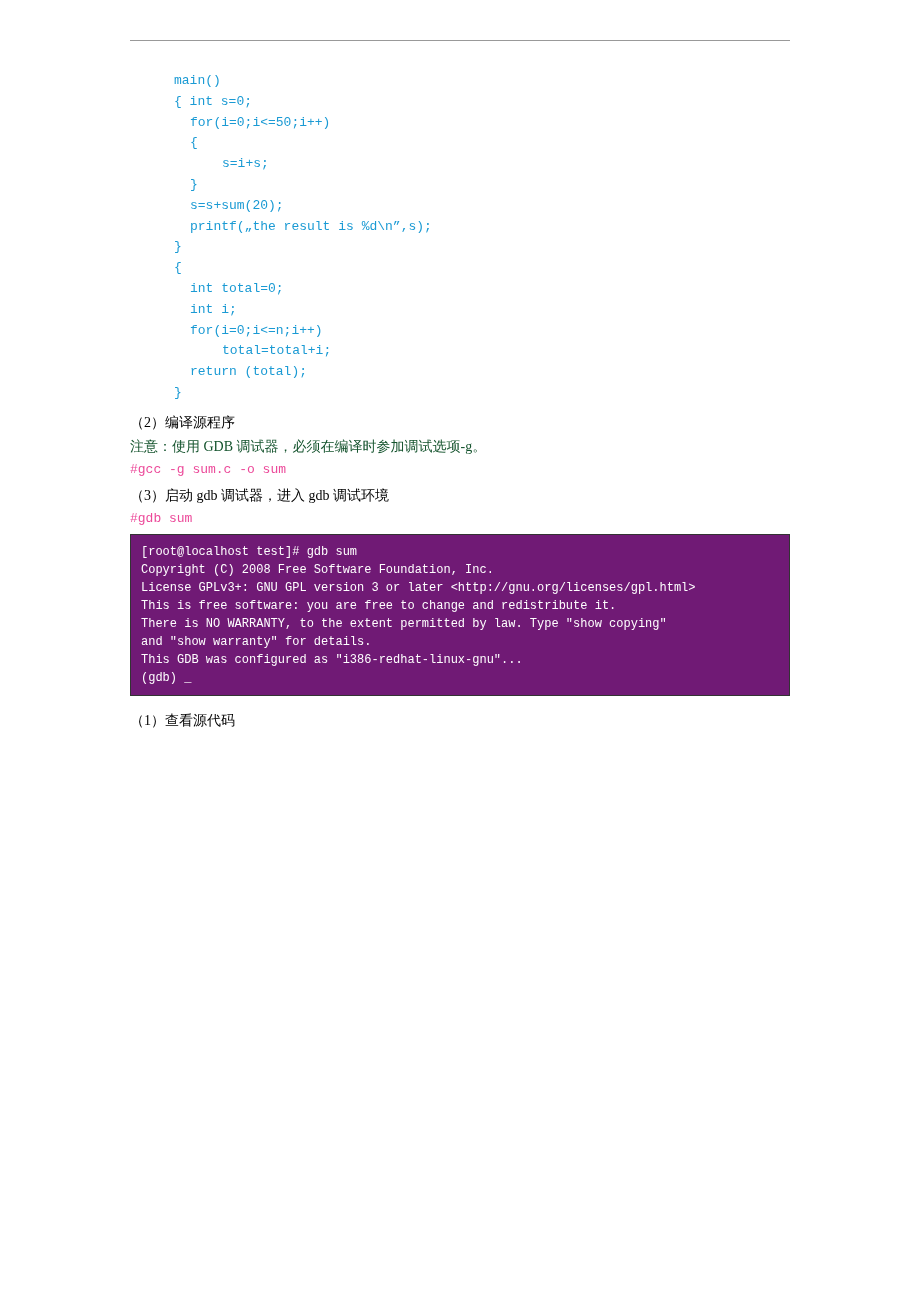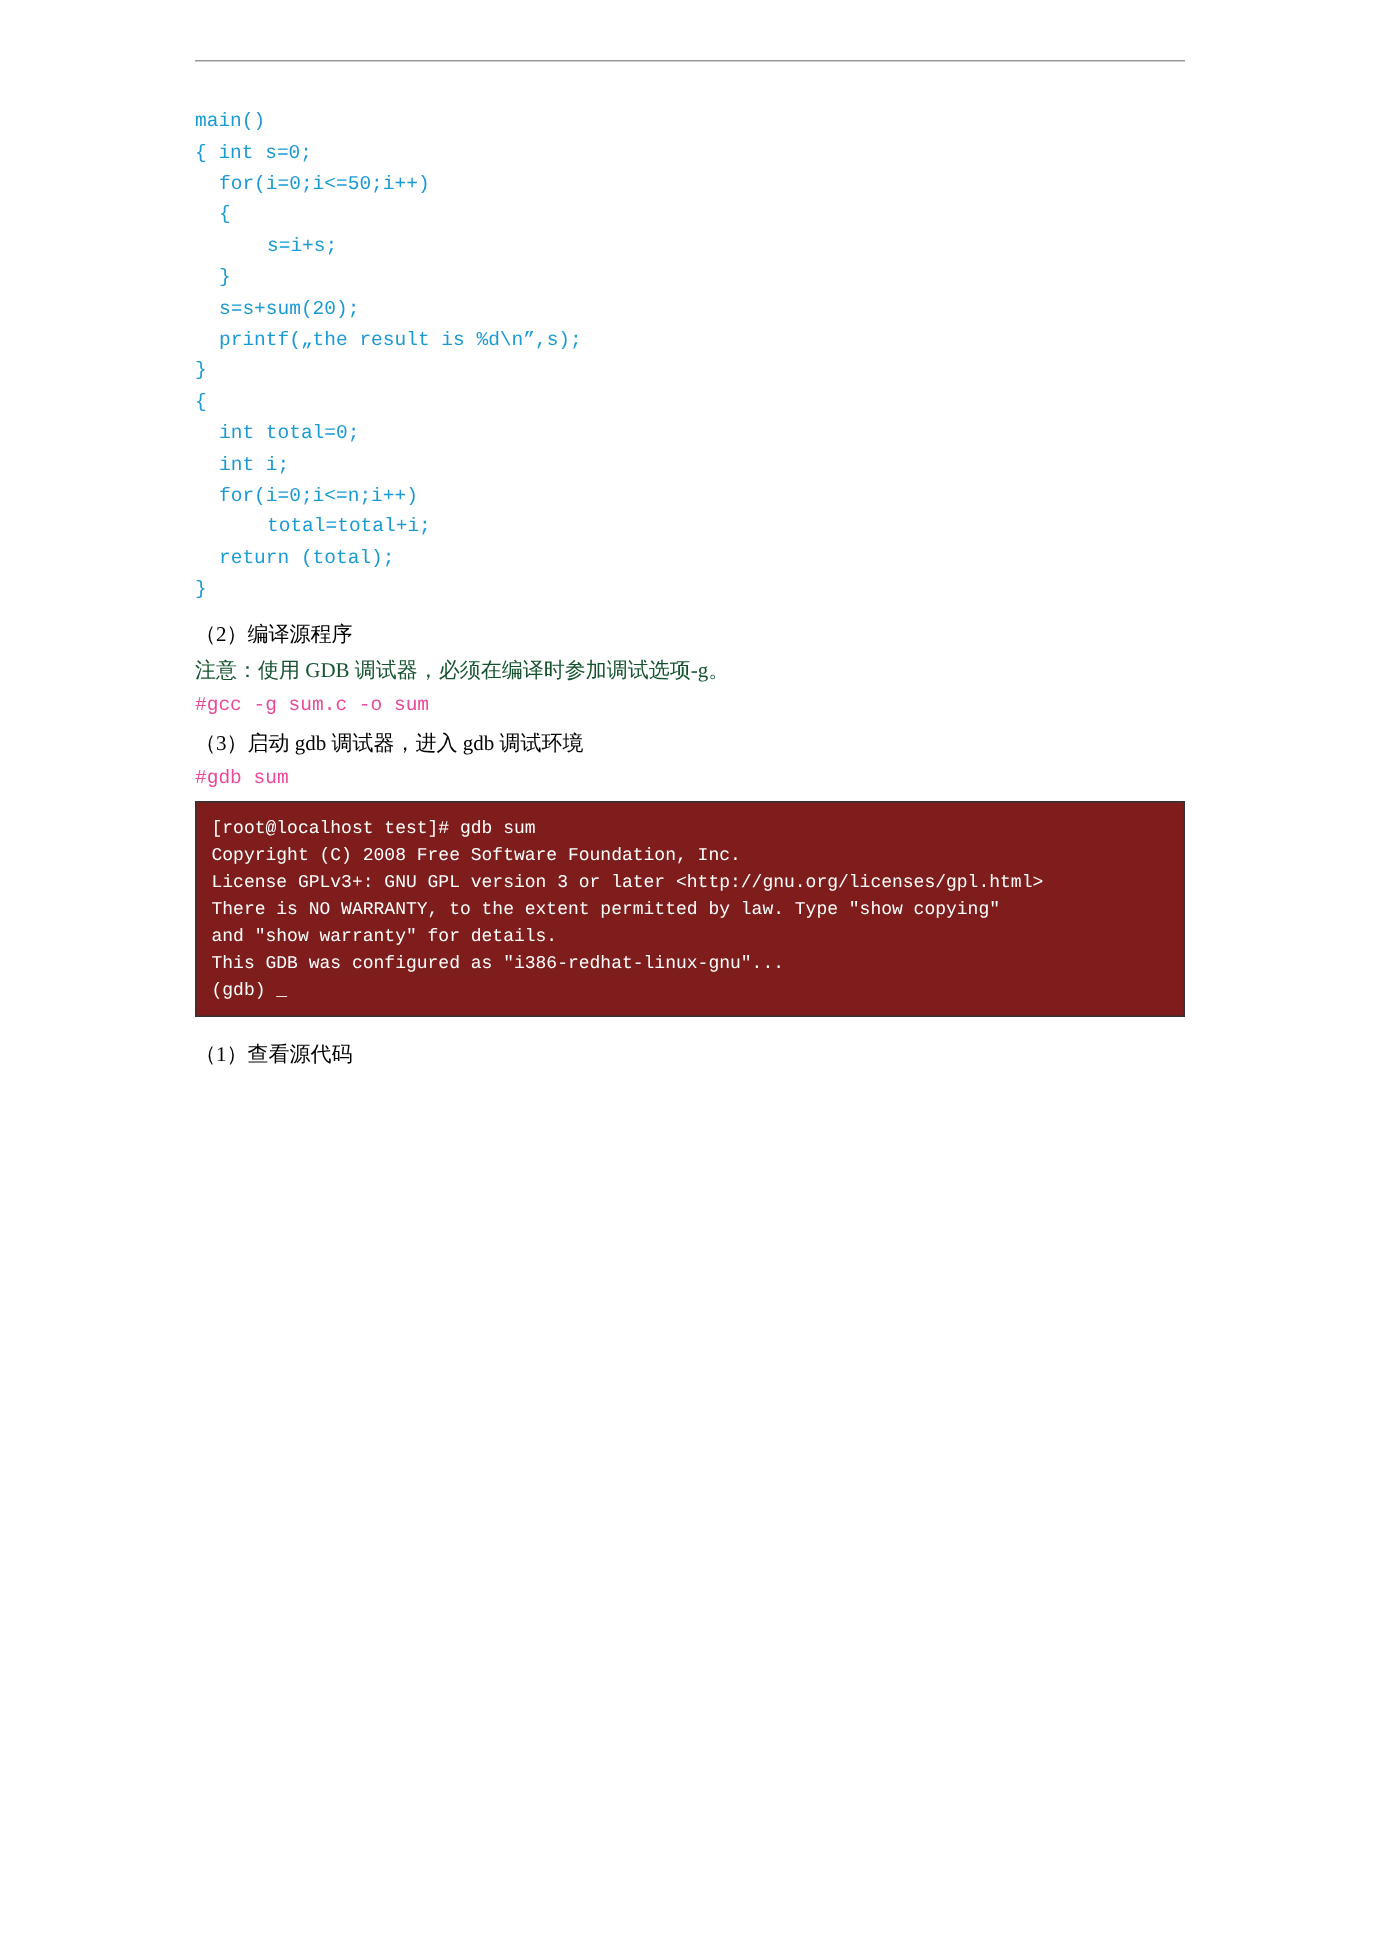--- a/index.html
+++ b/index.html
@@ -18,41 +18,42 @@
     }
     .content {
       margin: 0 130px;
     }
     .code-block {
       font-family: "Courier New", Courier, monospace;
       font-size: 13px;
       line-height: 1.6;
       color: #1a9ad4;
       margin-bottom: 10px;
+      margin-left: 44px;
     }
     .normal-text {
       font-size: 14px;
       color: #14532d;
       margin-bottom: 6px;
       font-family: Liberation Serif, serif;
     }
     .section-label {
       font-size: 14px;
       color: #000;
       margin: 10px 0 6px 0;
       font-family: "SimSun", "宋体", serif;
     }
     .highlight-red {
       color: #ec4899;
       font-family: "Courier New", Courier, monospace;
       font-size: 13px;
       margin-bottom: 8px;
     }
     .terminal {
-      background: #7f1d1d;
+      background: #701a75;
       color: #ffffff;
       font-family: "Courier New", Courier, monospace;
       font-size: 12px;
       line-height: 1.5;
       padding: 8px 10px;
       margin: 8px 0 16px 0;
       border: 1px solid #333;
     }
     .indent1 { padding-left: 16px; }
     .indent3 { padding-left: 48px; }
@@ -87,20 +88,21 @@
   <div class="normal-text">注意：使用 GDB 调试器，必须在编译时参加调试选项-g。</div>
   <div class="highlight-red">#gcc -g sum.c -o sum</div>
 
   <div class="section-label">（3）启动 gdb 调试器，进入 gdb 调试环境</div>
   <div class="highlight-red">#gdb sum</div>
 
   <div class="terminal">
     <div>[root@localhost test]# gdb sum</div>
     <div>Copyright (C) 2008 Free Software Foundation, Inc.</div>
     <div>License GPLv3+: GNU GPL version 3 or later &lt;http://gnu.org/licenses/gpl.html&gt;</div>
+    <div>This is free software: you are free to change and redistribute it.</div>
     <div>There is NO WARRANTY, to the extent permitted by law.  Type "show copying"</div>
     <div>and "show warranty" for details.</div>
     <div>This GDB was configured as "i386-redhat-linux-gnu"...</div>
     <div>(gdb) _</div>
   </div>
 
   <div class="section-label">（1）查看源代码</div>
 
 </div>
 

